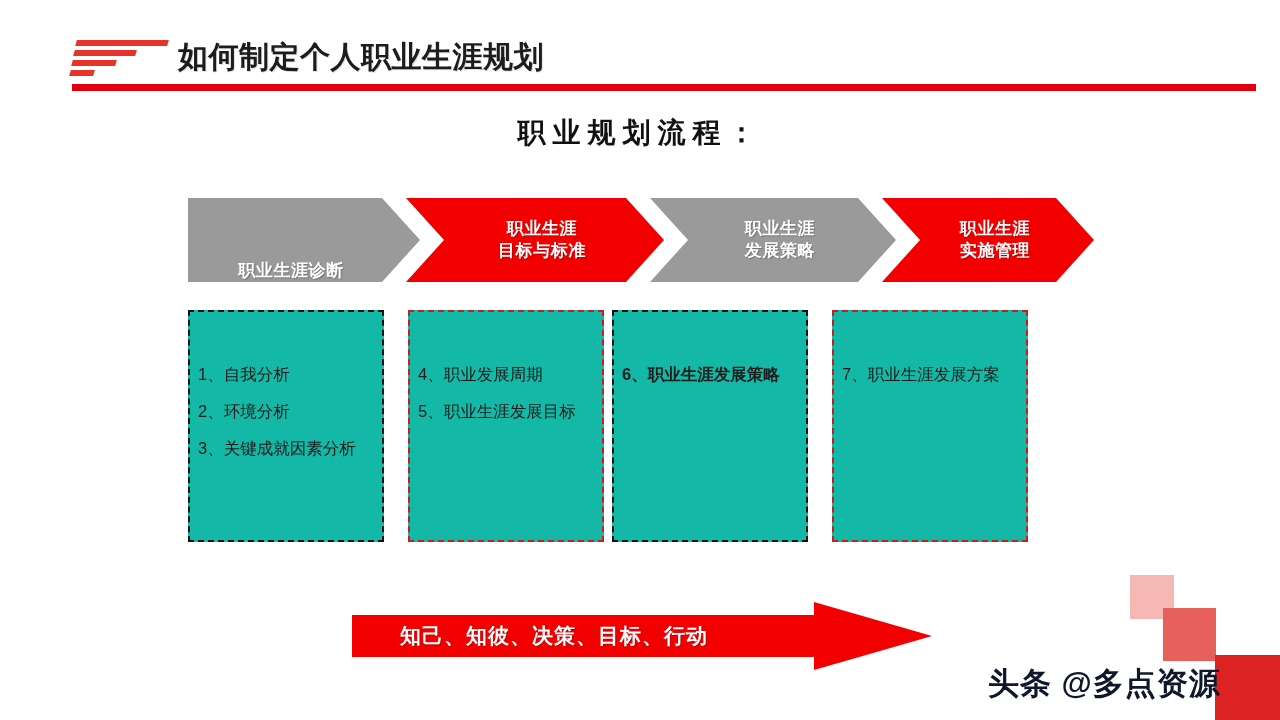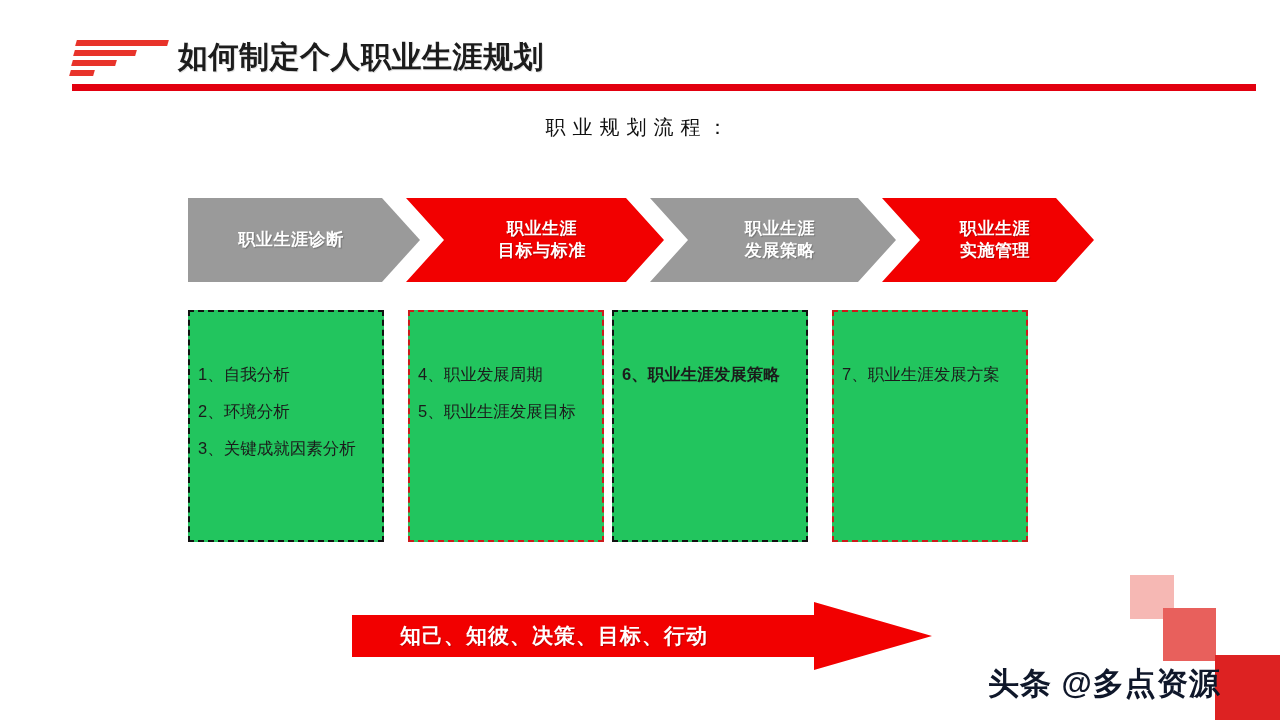--- a/index.html
+++ b/index.html
@@ -63,22 +63,22 @@
     background: #e2000f;
   }
 
   
   #section-title {
     position: absolute;
     left: 0;
     top: 114px;
     width: 1280px;
     text-align: center;
-    font-size: 20px;
-    font-weight: normal;
+    font-size: 28px;
+    font-weight: bold;
     letter-spacing: 7px;
     color: #111111;
   }
 
   
   #process-row {
     position: absolute;
     left: 188px;
     top: 198px;
     width: 906px;
@@ -123,21 +123,21 @@
     clip-path: polygon(0 0, 174px 0, 212px 50%, 174px 100%, 0 100%, 38px 50%);
   }
 
   
   .detail-box {
     position: absolute;
     top: 310px;
     width: 196px;
     height: 232px;
     box-sizing: border-box;
-    background: #22c55e;
+    background: #14b8a6;
     padding: 44px 0 0 8px;
   }
   .detail-box.dark  { border: 2px dashed #111111; }
   .detail-box.accent{ border: 2px dashed #cc1b1b; }
   .detail-box.c1 { left: 188px; }
   .detail-box.c2 { left: 408px; }
   .detail-box.c3 { left: 612px; }
   .detail-box.c4 { left: 832px; }
   .detail-item {
     font-size: 16.5px;
@@ -201,21 +201,21 @@
 
   <div id="header-title">如何制定个人职业生涯规划</div>
 
   <div id="header-rule" style="background: rgb(226, 0, 15);"></div>
 </div>
 
 <div id="section-title">职业规划流程：</div>
 
 <div id="process-row">
 
-  <div class="chev s1" style="background: rgb(154, 154, 154);">
+  <div class="chev s1" style="background: rgb(154, 154, 154); align-items: flex-end;">
     <span class="chev-label">职业生涯诊断</span>
   </div>
 
   <div class="chev s2" style="background: rgb(242, 0, 0);">
     <span class="chev-label">职业生涯<br>目标与标准</span>
   </div>
 
   <div class="chev s3" style="background: rgb(154, 154, 154);">
     <span class="chev-label">职业生涯<br>发展策略</span>
   </div>

